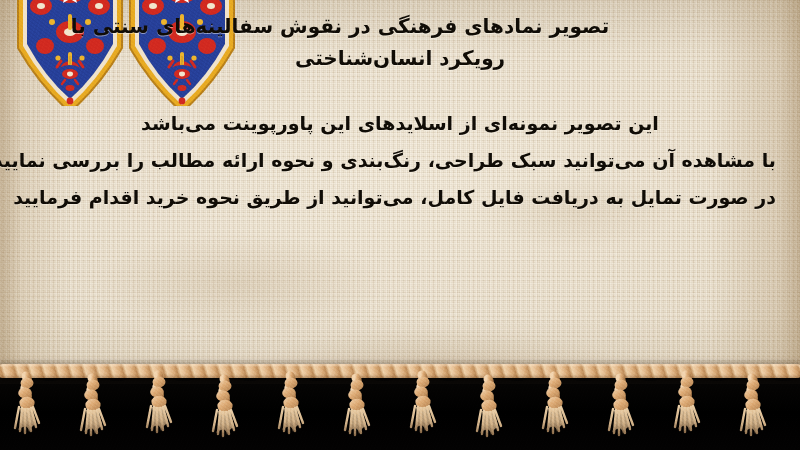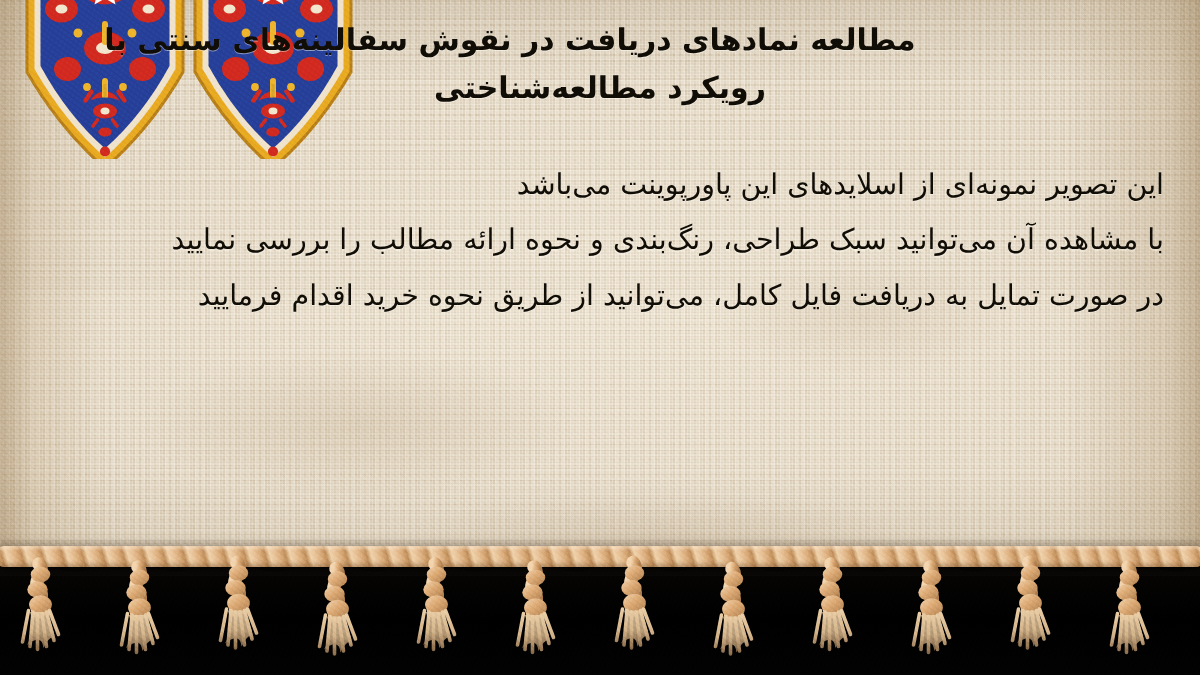--- a/index.html
+++ b/index.html
@@ -93,25 +93,24 @@
   .title .t-line { display: block; }
   .title .t-line.l1 { padding-right: 120px; }
 
   .body-block {
     position: absolute;
     top: 110px;
     left: 0;
     right: 0;
     font-size: 19px;
     line-height: 1.43;
-    font-weight: 400;
+    font-weight: 700;
     padding: 0 24px;
     box-sizing: border-box;
     text-shadow: 0 1px 0 rgba(255,250,240,0.40);
-    text-align: right;
   }
   .body-block .b-line {
     display: block;
     margin-bottom: 10px;
     white-space: nowrap;
   }
 
   
   .ornament {
     position: absolute;
@@ -307,22 +306,22 @@
       </g>
       <g transform="translate(56,147)">
         <circle cx="0" cy="0" r="3.4" fill="#d22a20"></circle>
       </g>
     </svg>
   </div>
 
   <div class="text-layer">
 
     <div class="title">
-      <span class="t-line l1">مطالعه نمادهای دریافت در نقوش سفالینه‌های سنتی با</span>
-      <span class="t-line l2">رویکرد مطالعه‌شناختی</span>
+      <span class="t-line l1">تصویر نمادهای فرهنگی در نقوش سفالینه‌های سنتی با</span>
+      <span class="t-line l2">رویکرد انسان‌شناختی</span>
     </div>
 
     <div class="body-block">
       <span class="b-line">این تصویر نمونه‌ای از اسلایدهای این پاورپوینت می‌باشد</span>
       <span class="b-line">با مشاهده آن می‌توانید سبک طراحی، رنگ‌بندی و نحوه ارائه مطالب را بررسی نمایید</span>
       <span class="b-line">در صورت تمایل به دریافت فایل کامل، می‌توانید از طریق نحوه خرید اقدام فرمایید</span>
     </div>
 
   </div>
 

